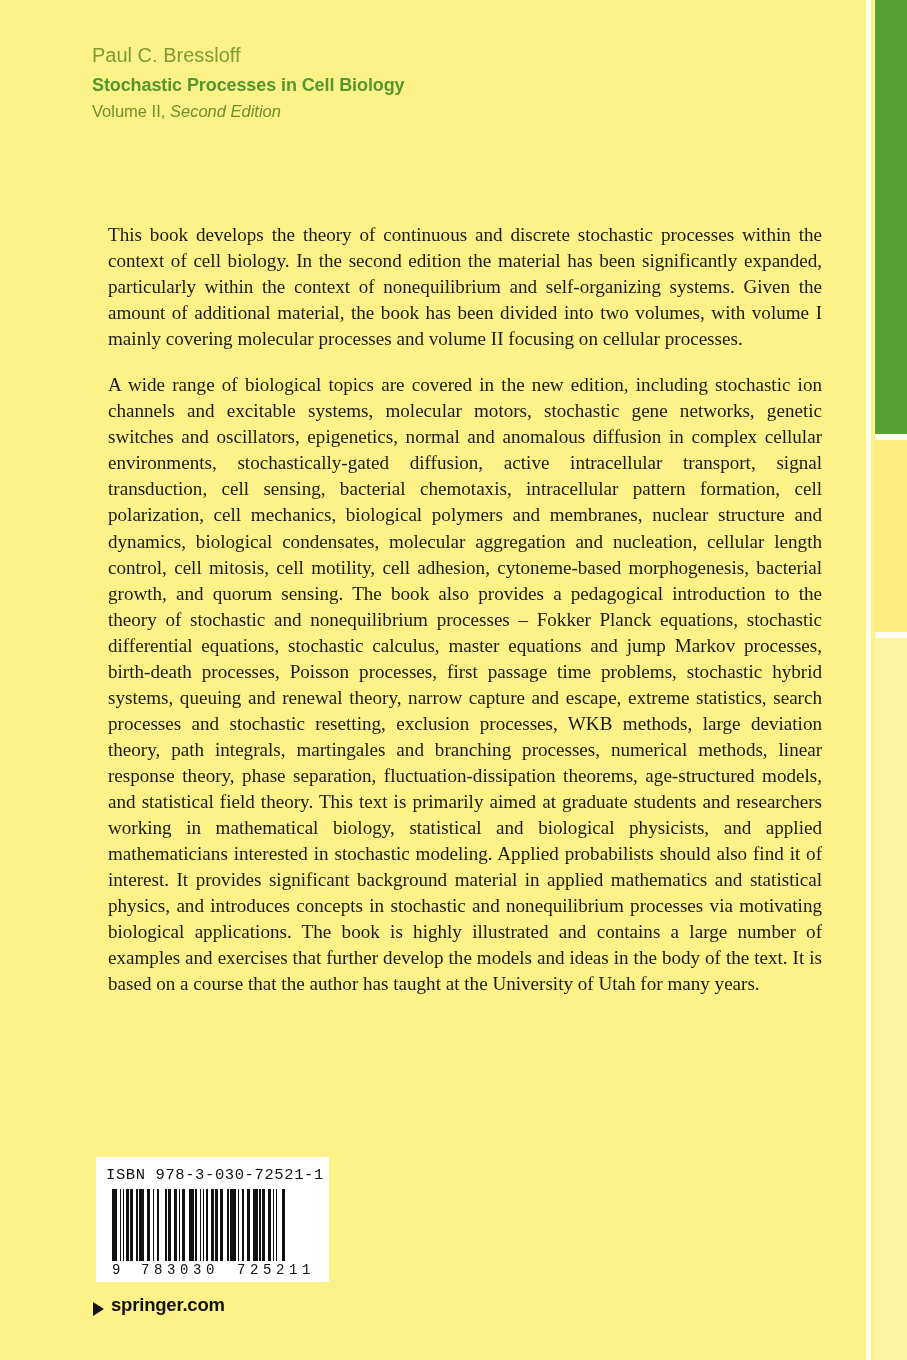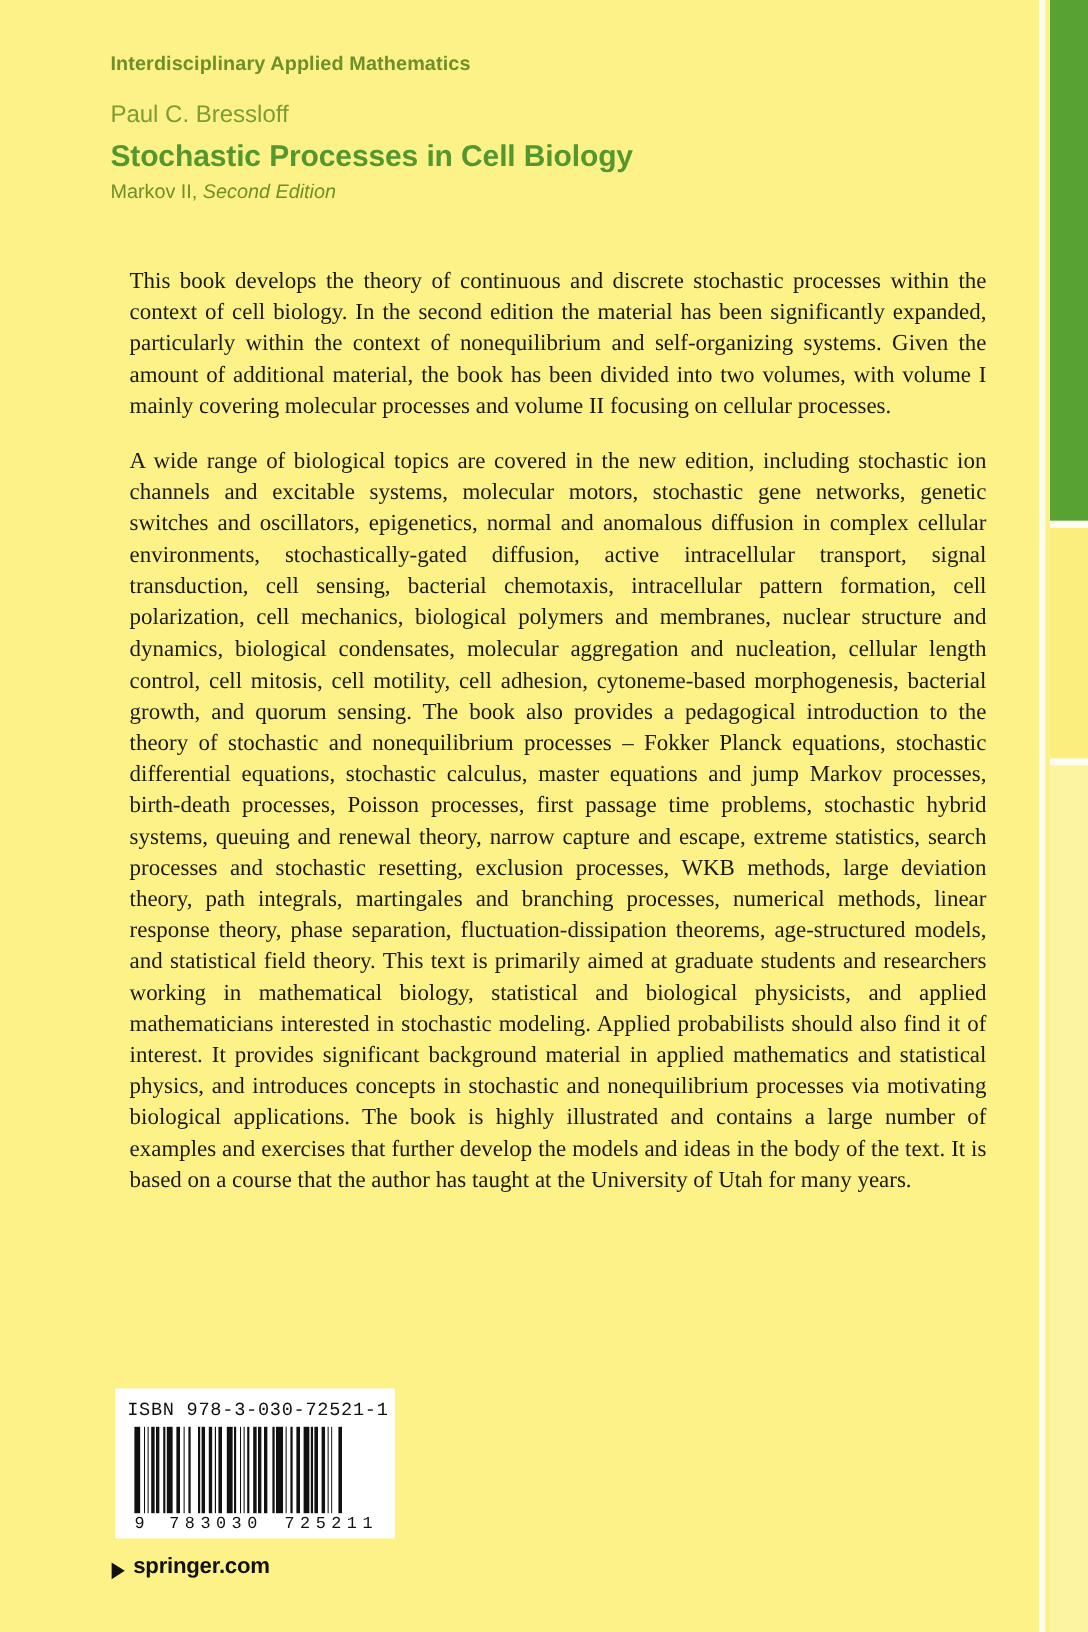--- a/index.html
+++ b/index.html
@@ -79,21 +79,21 @@
   }
   .author-line {
     font-family: "Liberation Sans", sans-serif;
     font-size: 20px;
     color: #7f9b35;
     margin: 0 0 8px 0;
   }
   .title-line {
     font-family: "Liberation Sans", sans-serif;
     font-weight: bold;
-    font-size: 25px;
+    font-size: 18px;
     color: #55962f;
     margin: 0 0 6px 0;
     letter-spacing: -0.1px;
   }
   .volume-line {
     font-family: "Liberation Sans", sans-serif;
     font-size: 16.5px;
     color: #6f8f2a;
     margin: 0;
   }
@@ -195,24 +195,23 @@
 <div id="cover">
 
   <div class="edge-white-line"></div>
   <div class="edge-green"></div>
   <div class="edge-seam s1"></div>
   <div class="edge-yellow-a"></div>
   <div class="edge-seam s2"></div>
   <div class="edge-yellow-b"></div>
 
   <div class="header">
-    <div class="series-line">Interdisciplinary Applied Mathematics</div>
     <div class="author-line">Paul C. Bressloff</div>
     <div class="title-line">Stochastic Processes in Cell Biology</div>
-    <div class="volume-line"><span>Markov II, </span><span class="ed">Second Edition</span></div>
+    <div class="volume-line"><span>Volume II, </span><span class="ed">Second Edition</span></div>
   </div>
 
   <div class="blurb">
     <p>This book develops the theory of continuous and discrete stochastic processes within the context of cell biology. In the second edition the material has been significantly expanded, particularly within the context of nonequilibrium and self-organizing systems. Given the amount of additional material, the book has been divided into two volumes, with volume I mainly covering molecular processes and volume II focusing on cellular processes.</p>
     <p>A wide range of biological topics are covered in the new edition, including stochastic ion channels and excitable systems, molecular motors, stochastic gene networks, genetic switches and oscillators, epigenetics, normal and anomalous diffusion in complex cellular environments, stochastically-gated diffusion, active intracellular transport, signal transduction, cell sensing, bacterial chemotaxis, intracellular pattern formation, cell polarization, cell mechanics, biological polymers and membranes, nuclear structure and dynamics, biological condensates, molecular aggregation and nucleation, cellular length control, cell mitosis, cell motility, cell adhesion, cytoneme-based morphogenesis, bacterial growth, and quorum sensing. The book also provides a pedagogical introduction to the theory of stochastic and nonequilibrium processes – Fokker Planck equations, stochastic differential equations, stochastic calculus, master equations and jump Markov processes, birth-death processes, Poisson processes, first passage time problems, stochastic hybrid systems, queuing and renewal theory, narrow capture and escape, extreme statistics, search processes and stochastic resetting, exclusion processes, WKB methods, large deviation theory, path integrals, martingales and branching processes, numerical methods, linear response theory, phase separation, fluctuation-dissipation theorems, age-structured models, and statistical field theory. This text is primarily aimed at graduate students and researchers working in mathematical biology, statistical and biological physicists, and applied mathematicians interested in stochastic modeling. Applied probabilists should also find it of interest. It provides significant background material in applied mathematics and statistical physics, and introduces concepts in stochastic and nonequilibrium processes via motivating biological applications. The book is highly illustrated and contains a large number of examples and exercises that further develop the models and ideas in the body of the text. It is based on a course that the author has taught at the University of Utah for many years.</p>
   </div>
 
   <div class="barcode-box">
     <div class="isbn-text">ISBN 978-3-030-72521-1</div>
     <div class="bars-wrap">

